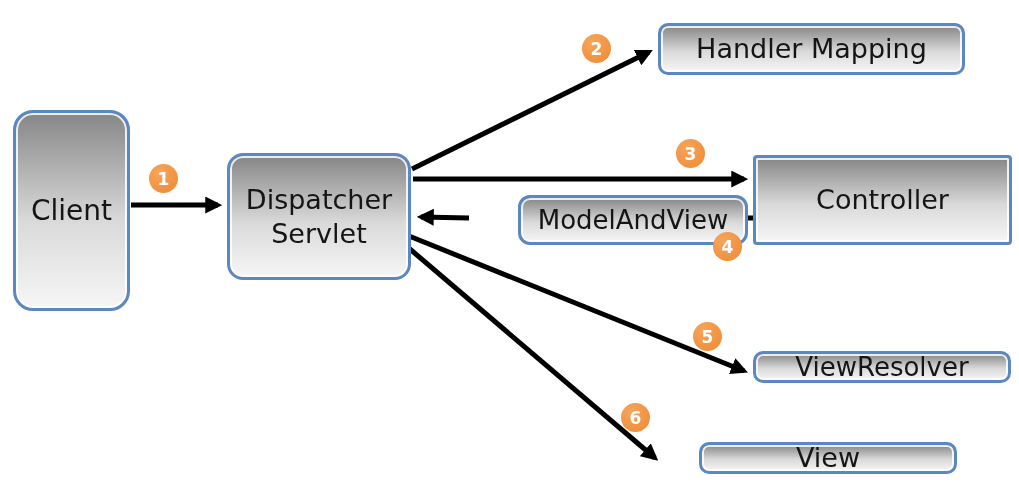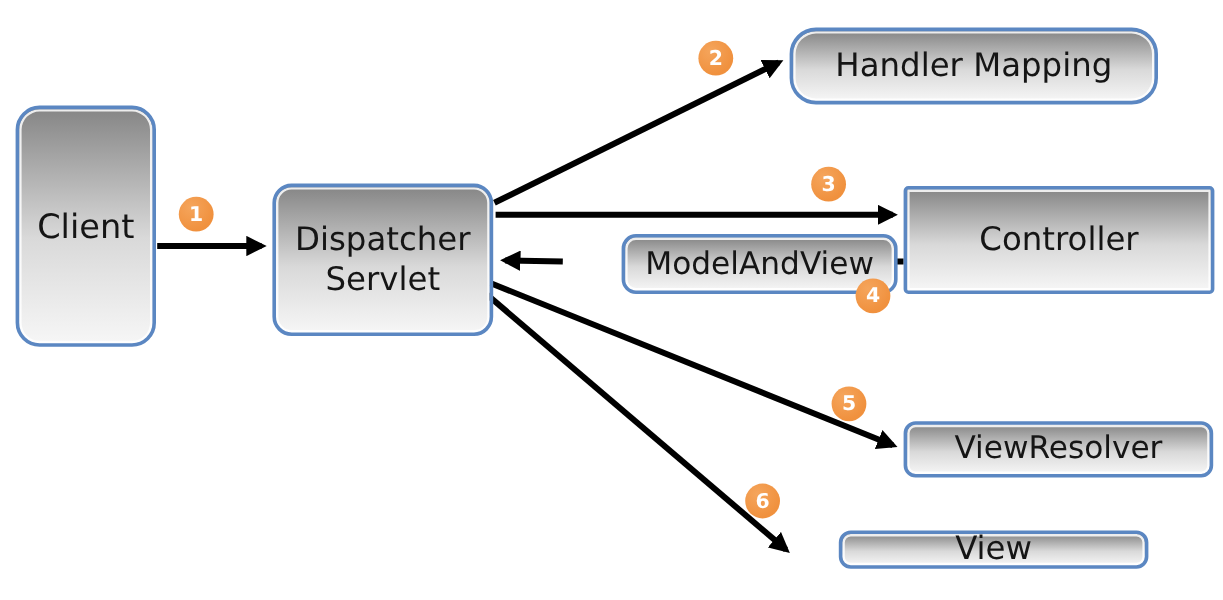--- a/index.html
+++ b/index.html
@@ -29,26 +29,26 @@
     position:absolute;
     display:flex;align-items:center;justify-content:center;
     text-align:center;
     color:var(--label-text);
     background:linear-gradient(180deg,var(--box-gradient-top) 0%,var(--box-gradient-mid) 55%,var(--box-gradient-bottom) 100%);
     border:3px solid var(--box-border-blue);
     box-shadow:inset 0 0 0 2px rgba(255,255,255,0.85);
     font-size:27px;
     line-height:1.25;
   }
-  .node-client{left:13px;top:88px;width:117px;height:201px;border-radius:20px;font-size:28px;}
+  .node-client{left:13px;top:110px;width:117px;height:201px;border-radius:20px;font-size:28px;}
   .node-dispatcher{left:227px;top:153px;width:184px;height:127px;border-radius:16px;}
-  .node-handler-mapping{left:658px;top:23px;width:307px;height:64px;border-radius:22px;}
+  .node-handler-mapping{left:658px;top:23px;width:307px;height:52px;border-radius:10px;}
   .node-controller{left:753px;top:155px;width:259px;height:90px;border-radius:4px;}
   .node-model-and-view{left:470px;top:195px;width:230px;height:50px;border-radius:12px;font-size:26px;margin-left:48px;}
-  .node-view-resolver{left:753px;top:351px;width:258px;height:47px;border-radius:10px;font-size:26px;}
+  .node-view-resolver{left:753px;top:351px;width:258px;height:32px;border-radius:10px;font-size:26px;}
   .node-view{left:663px;top:442px;width:258px;height:32px;border-radius:10px;margin-left:36px;}
   .badge{
     position:absolute;
     width:29px;height:29px;border-radius:50%;
     background:radial-gradient(circle at 35% 30%,var(--badge-orange-light),var(--badge-orange) 70%);
     color:var(--badge-text);
     display:flex;align-items:center;justify-content:center;
     font-size:17px;font-weight:bold;
   }
   .badge-1{left:149px;top:164px;}

